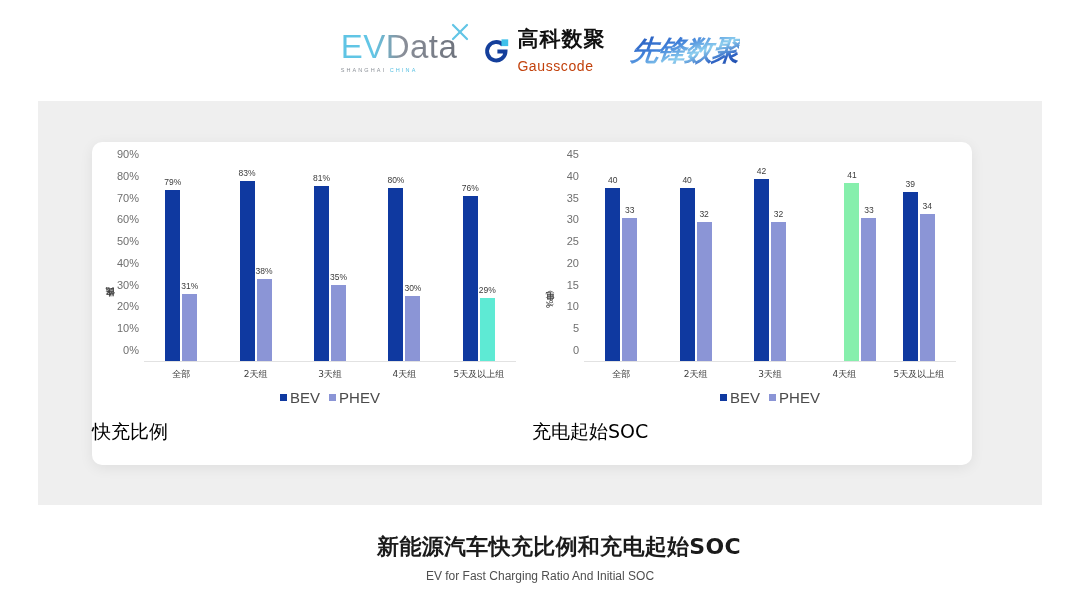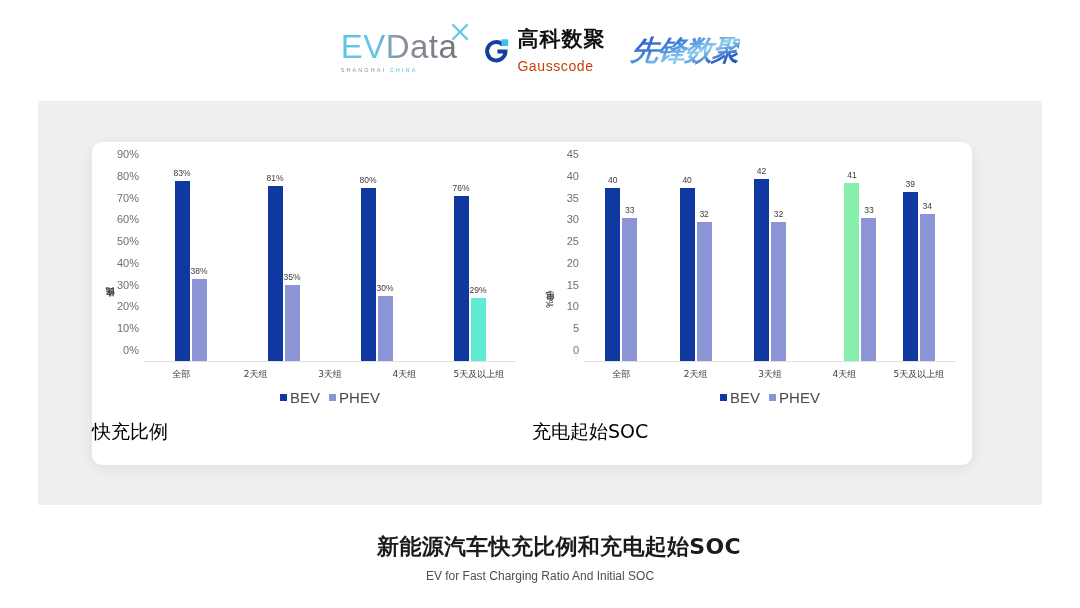--- a/index.html
+++ b/index.html
@@ -191,20 +191,28 @@
               <div class="tick" style="bottom: 44.4444%; position: absolute; right: 100%;">40%</div>
               <div class="tick" style="bottom: 55.5556%; position: absolute; right: 100%;">50%</div>
               <div class="tick" style="bottom: 66.6667%; position: absolute; right: 100%;">60%</div>
               <div class="tick" style="bottom: 77.7778%; position: absolute; right: 100%;">70%</div>
               <div class="tick" style="bottom: 88.8889%; position: absolute; right: 100%;">80%</div>
               <div class="tick" style="bottom: 100%; position: absolute; right: 100%;">90%</div>
             </div>
           <div class="axis-line"></div>
           <div class="groups" id="groups0">
               <div class="group">
+                <div class="bar bev" style="height: 87.7778%; background: rgb(15, 57, 160);">
+                  <span class="vlab">79%</span>
+                </div>
+                <div class="bar phev" style="height: 34.4444%; background: rgb(139, 149, 214);">
+                  <span class="vlab">31%</span>
+                </div>
+              </div>
+              <div class="group">
                 <div class="bar bev" style="height: 92.2222%; background: rgb(15, 57, 160);">
                   <span class="vlab">83%</span>
                 </div>
                 <div class="bar phev" style="height: 42.2222%; background: rgb(139, 149, 214);">
                   <span class="vlab">38%</span>
                 </div>
               </div>
               <div class="group">
                 <div class="bar bev" style="height: 90%; background: rgb(15, 57, 160);">
                   <span class="vlab">81%</span>

